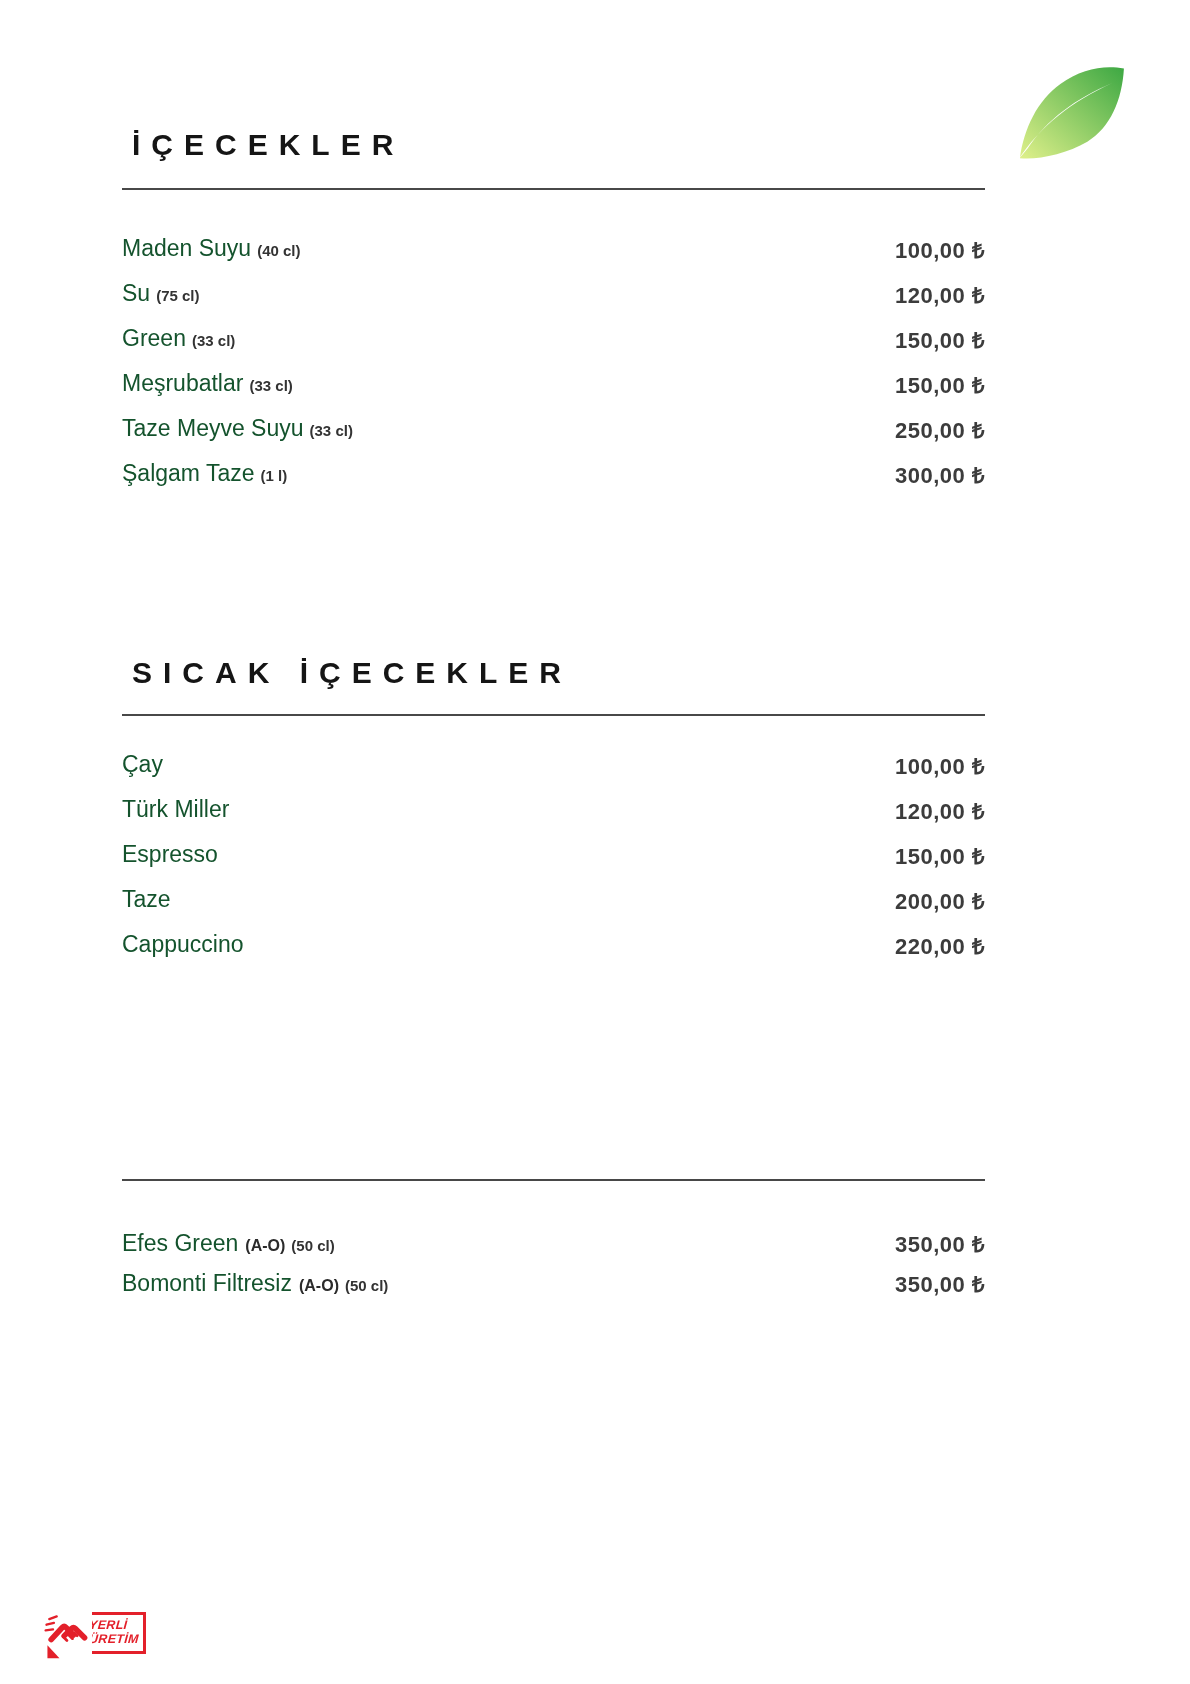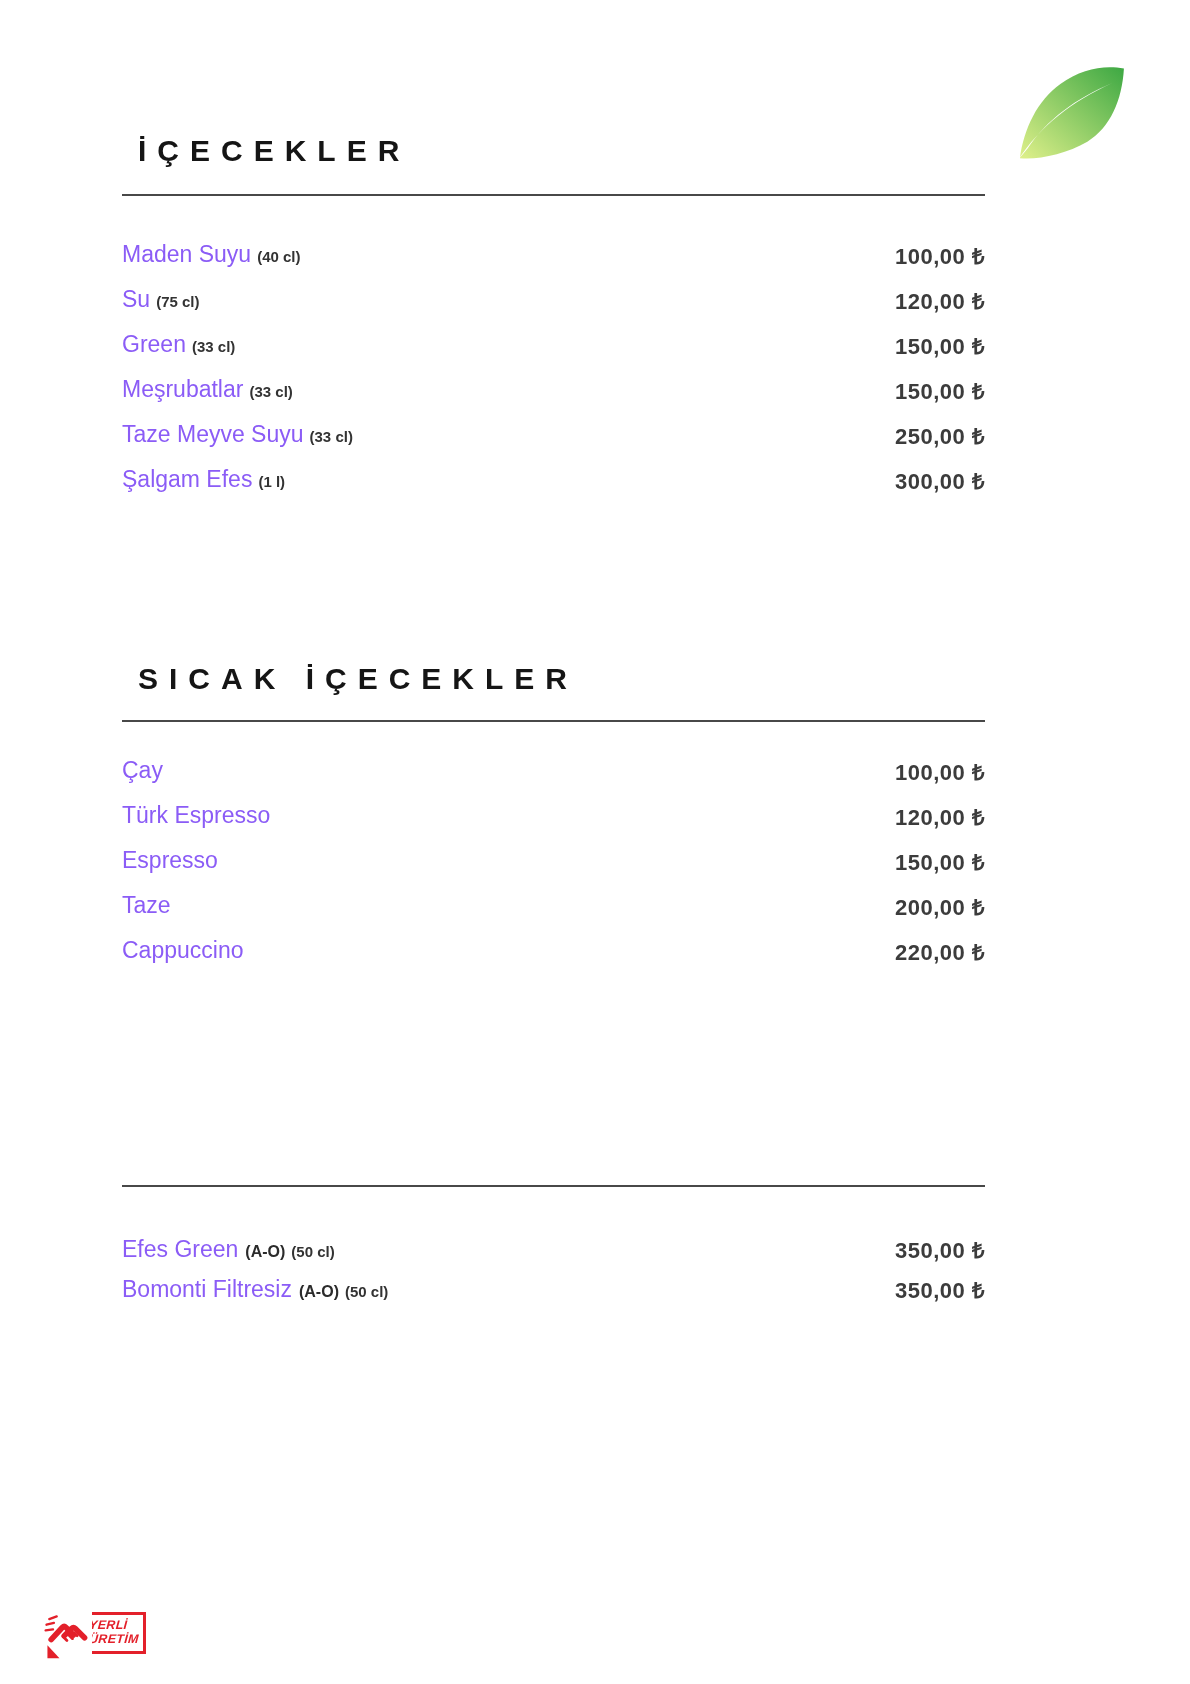--- a/index.html
+++ b/index.html
@@ -8,21 +8,21 @@
     width:1190px;height:1684px;
     background:#ffffff;
     margin:0 auto;
     overflow:hidden;
     font-family:"Liberation Sans", sans-serif;
     color:#2d2d2d;
   }
   .content{position:absolute;left:122px;top:0;width:863px;}
   .menu-section{display:block;}
   .section-title{
-    margin:16px;
+    margin:10px;
     font-size:30px;
     font-weight:600;
     letter-spacing:11px;
     color:#151515;
     line-height:34px;
     white-space:nowrap;
   }
   .rule{height:0;border-top:2px solid #484848;}
   .items{display:block;}
   .row{
@@ -38,21 +38,21 @@
   .s1{margin-top:160px;}
   .s1 .rule{margin-top:24px;}
   .s1 .items{margin-top:26px;}
   .s2{margin-top:212px;}
   .s2 .rule{margin-top:20px;}
   .s2 .items{margin-top:42px;}
   .item-label{white-space:nowrap;}
   .item-name{
     font-size:23px;
     font-weight:400;
-    color:#8b5cf6;
+    color:#14532d;
   }
   .item-note{
     font-size:16px;
     font-weight:700;
     color:#2b2b2b;
     margin-left:7px;
   }
   .item-size{
     font-size:15px;
     font-weight:600;
@@ -157,41 +157,41 @@
 
   <div class="row">
     <div class="item-label">
       <span class="item-name">Taze Meyve Suyu</span><span class="item-size">(33 cl)</span>
     </div>
     <div class="item-price">250,00 ₺</div>
   </div>
 
   <div class="row">
     <div class="item-label">
-      <span class="item-name">Şalgam Efes</span><span class="item-size">(1 l)</span>
+      <span class="item-name">Şalgam Taze</span><span class="item-size">(1 l)</span>
     </div>
     <div class="item-price">300,00 ₺</div>
   </div>
 </div>
   </section>
 
   <section class="menu-section s1">
     <h2 class="section-title">SICAK İÇECEKLER</h2>
     <div class="rule"></div>
     <div class="items">
   <div class="row">
     <div class="item-label">
       <span class="item-name">Çay</span>
     </div>
     <div class="item-price">100,00 ₺</div>
   </div>
 
   <div class="row">
     <div class="item-label">
-      <span class="item-name">Türk Espresso</span>
+      <span class="item-name">Türk Miller</span>
     </div>
     <div class="item-price">120,00 ₺</div>
   </div>
 
   <div class="row">
     <div class="item-label">
       <span class="item-name">Espresso</span>
     </div>
     <div class="item-price">150,00 ₺</div>
   </div>

